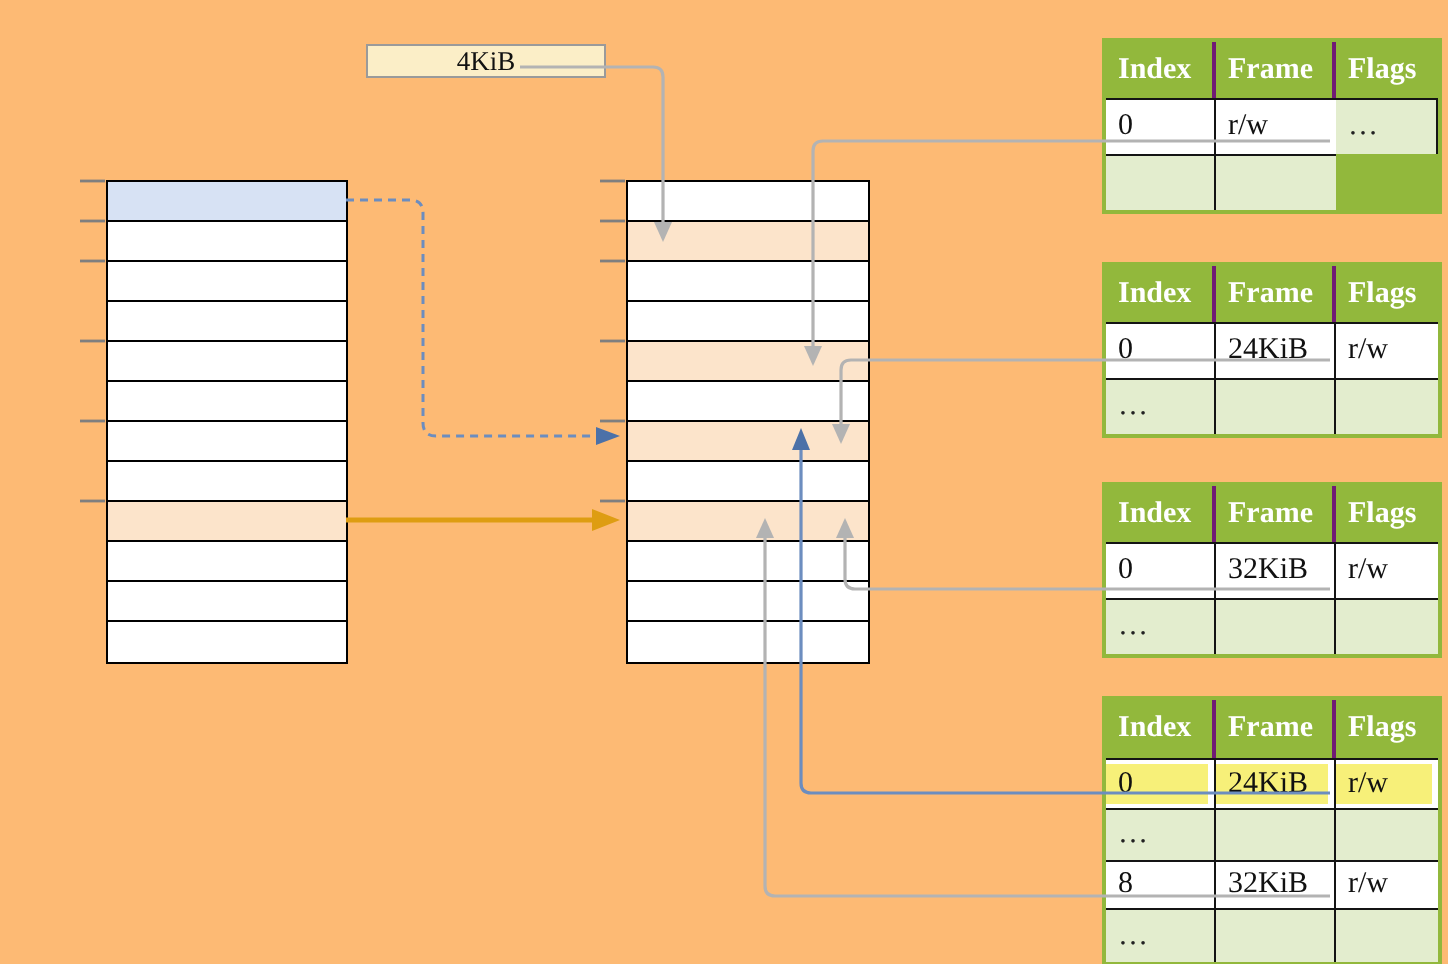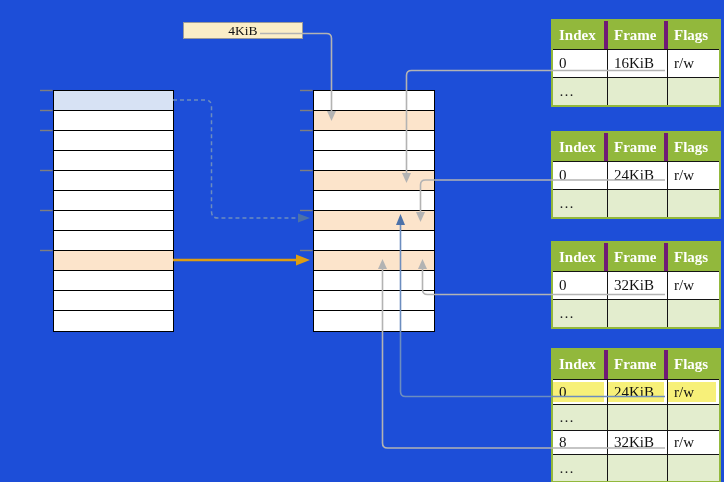--- a/index.html
+++ b/index.html
@@ -10,21 +10,21 @@
     --label-box-cream:#FBEEC7;
     --highlight-yellow:#F7F079;
     --arrow-gray:#B3B3B3;
     --arrow-blue:#6C8DBF;
     --arrow-blue-dark:#4C71A8;
     --arrow-orange:#DE9D12;
     --tick-gray:#7F7F7F;
   }
   html,body{margin:0;padding:0;background:#000;}
   #canvas{
-    position:relative;width:724px;height:482px;background:#1d4ed8;
+    position:relative;width:724px;height:482px;background:#fdba74;
     overflow:hidden;font-family:"Liberation Serif","DejaVu Serif",serif;
   }
   
   .mem-table{position:absolute;background:#fff;border:1px solid #000;}
   .mem-row{height:20px;box-sizing:border-box;border-bottom:1px solid #000;background:#fff;}
   .mem-row:last-child{border-bottom:none;}
   .mem-row.blue{background:var(--memory-highlight-blue);}
   .mem-row.orange{background:var(--memory-highlight-orange);}
   
   .size-label{
@@ -36,21 +36,21 @@
   
   .pt{
     position:absolute;left:551px;width:166px;
     border:2px solid var(--table-header-green);
     display:grid;grid-template-columns:55px 60px 51px;
     background:var(--table-header-green);
   }
   .pt-h{
     background:var(--table-header-green);color:#fff;font-weight:bold;font-size:15px;
     display:flex;align-items:center;padding-left:6px;box-sizing:border-box;
-    border-right:4px solid #701a75;
+    border-right:2px solid #701a75;
   }
   .pt-h.last{border-right:none;text-align:right;}
   .pt-c{
     background:#fff;color:#111;font-size:15px;
     display:flex;align-items:center;padding-left:6px;box-sizing:border-box;
     border-top:1.5px solid #141414;border-right:1.5px solid #141414;
   }
   .pt-c.last{border-right:none;}
   .pt-c.lg{background:var(--table-row-light-green);color:#222;}
   .pt-c.hl{padding:0;}
@@ -106,21 +106,20 @@
 
   <div class="size-label">
     <span>4KiB</span>
   </div>
 
   <div class="pt" style="top:19px;grid-template-rows:28px 28px 28px;">
     <div class="pt-h">Index</div>
     <div class="pt-h">Frame</div>
     <div class="pt-h last">Flags</div>
     <div class="pt-c">0</div>
-    <div class="pt-c">16KiB</div>
     <div class="pt-c last">r/w</div>
     <div class="pt-c lg">…</div>
     <div class="pt-c lg"></div>
     <div class="pt-c lg last"></div>
   </div>
 
   <div class="pt" style="top:131px;grid-template-rows:28px 28px 28px;">
     <div class="pt-h">Index</div>
     <div class="pt-h">Frame</div>
     <div class="pt-h last">Flags</div>

